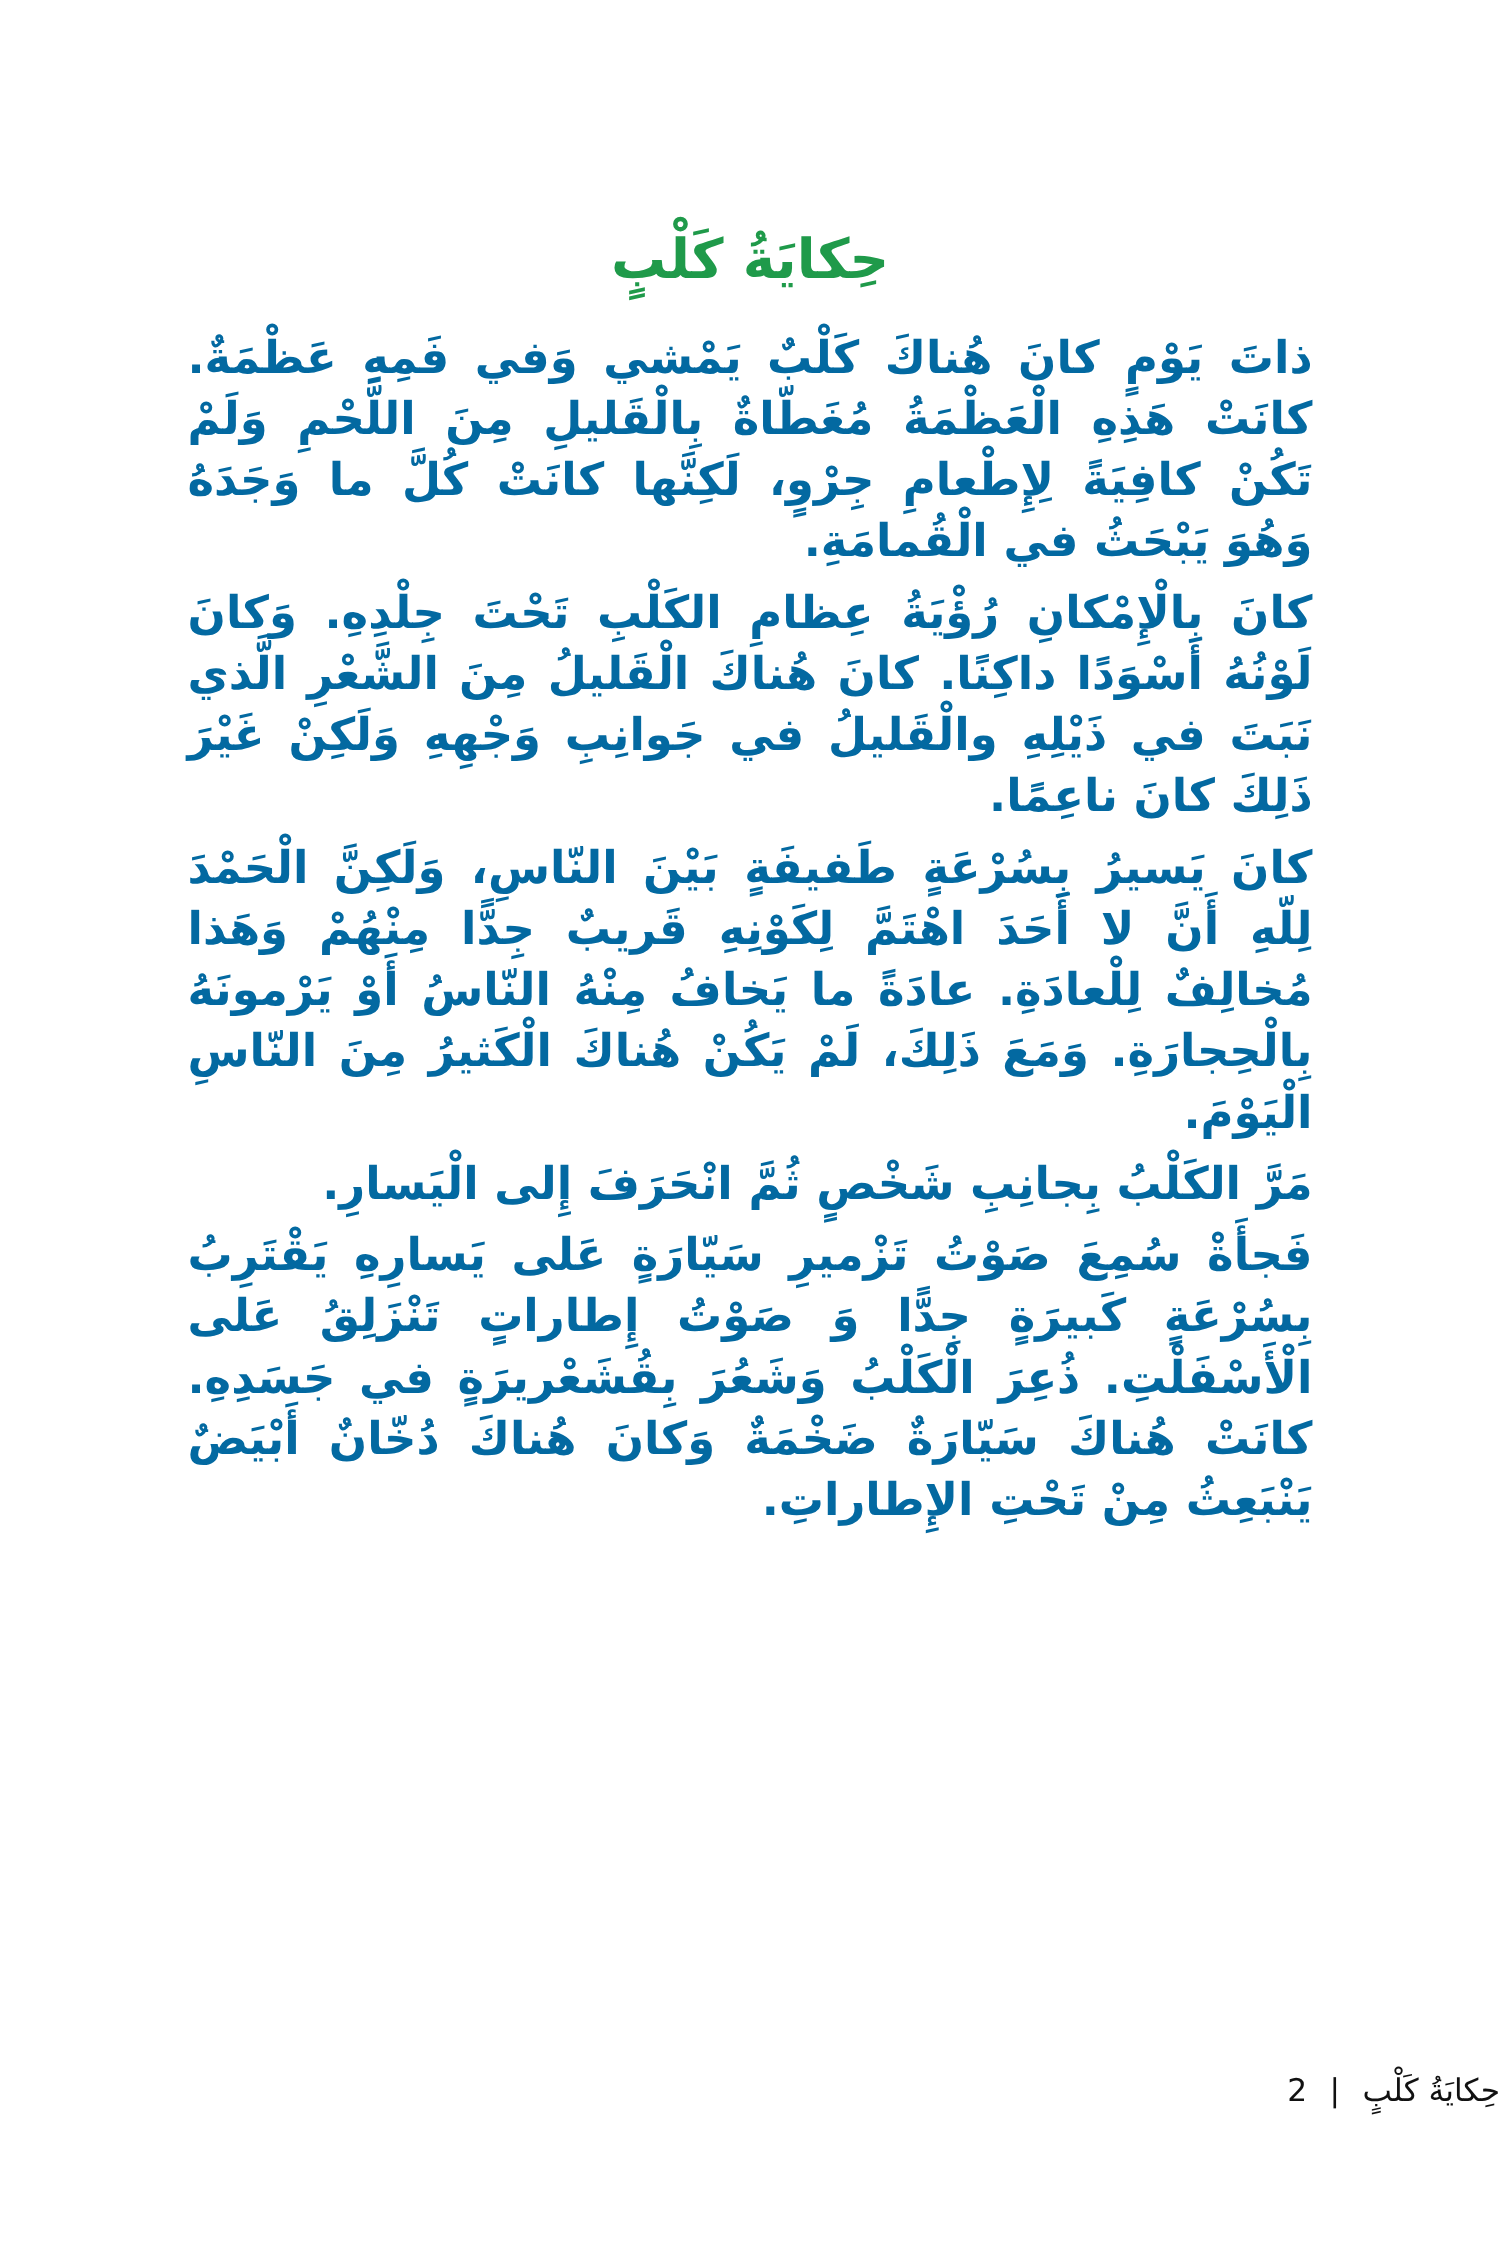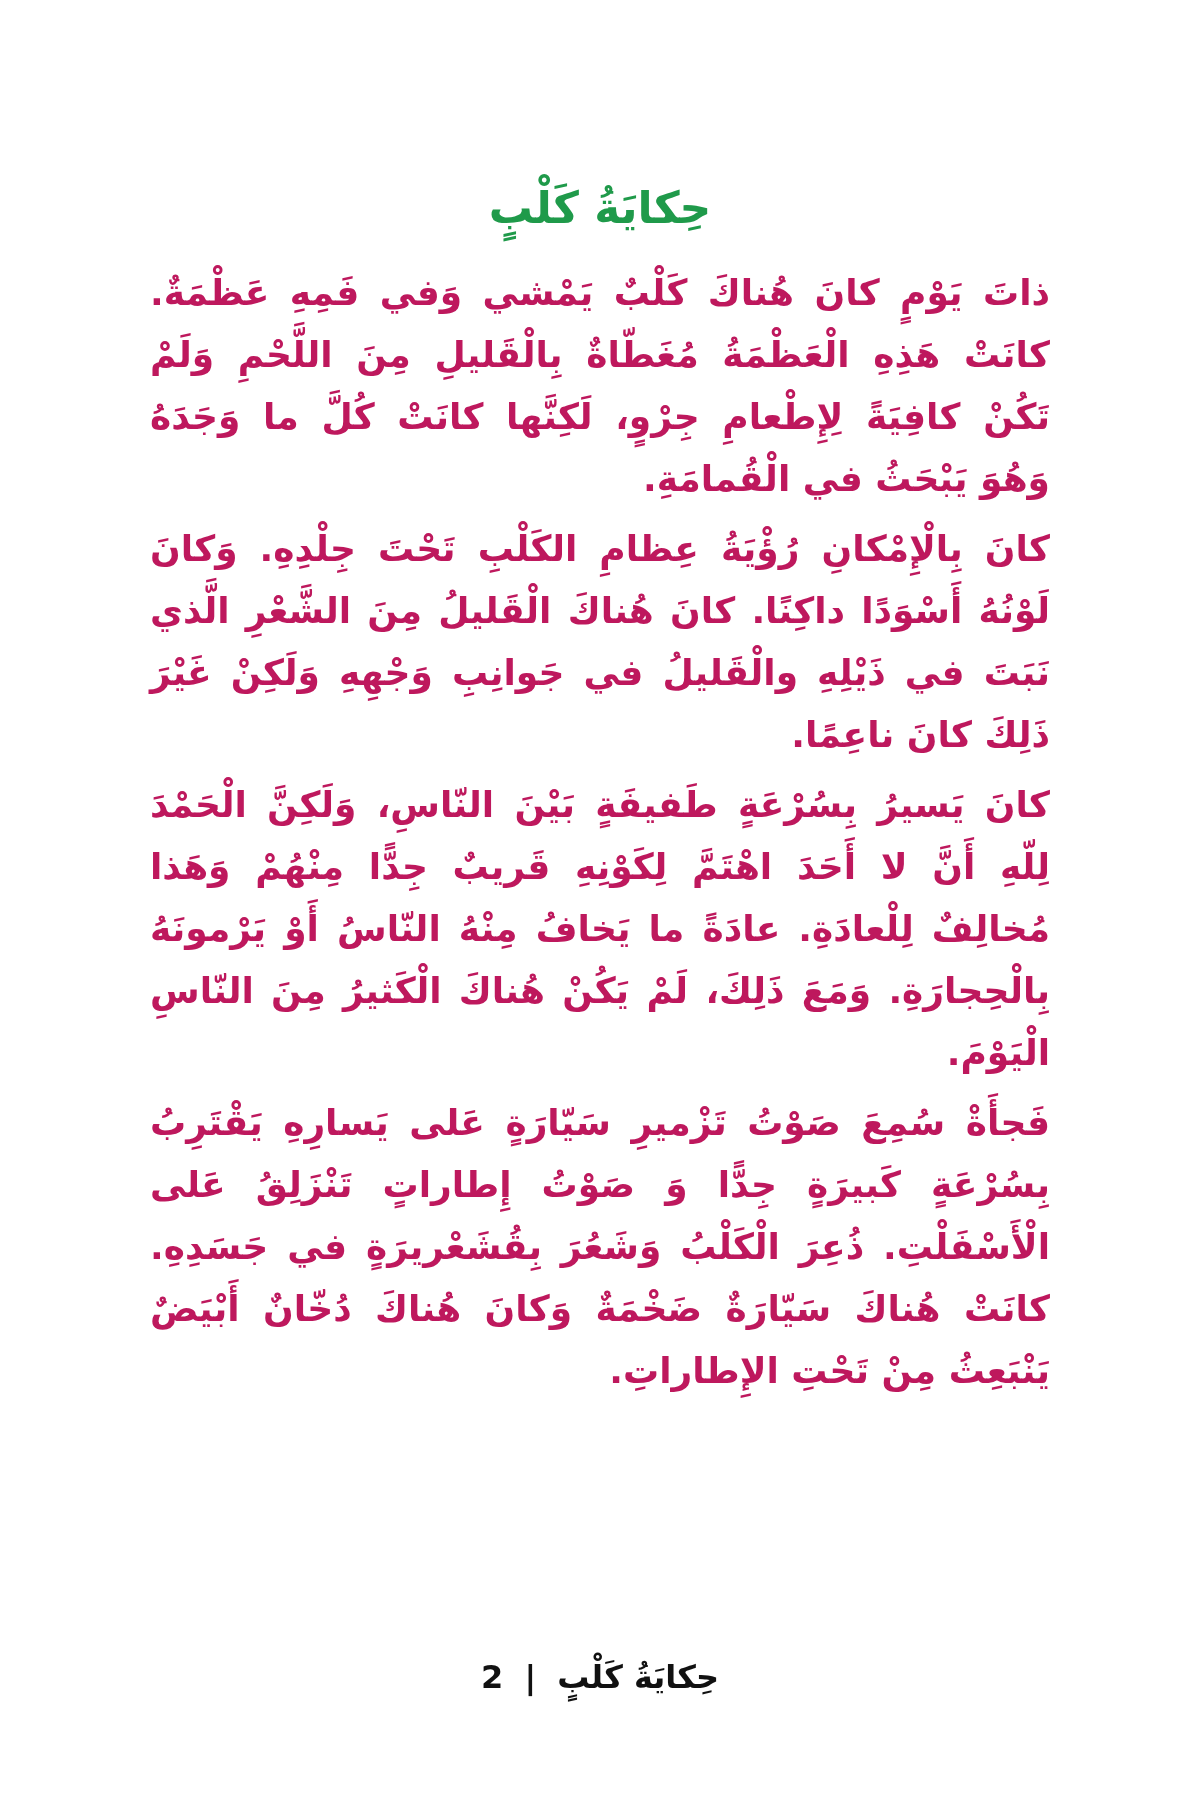--- a/index.html
+++ b/index.html
@@ -38,53 +38,53 @@
       top: 262px;
       left: 150px;
       width: 900px;
       direction: rtl;
       text-align: justify;
       text-align-last: right;
     }
     .para {
       font-size: 36px;
       font-weight: bold;
-      line-height: 62px;
+      line-height: 49px;
       margin: 0 0 8px 0;
-      color: #be185d;
+      color: #0369a1;
     }
     .footer {
       position: absolute;
       top: 1658px;
       left: 0;
       width: 1200px;
-      text-align: center;
       direction: rtl;
-      font-size: 32px;
-      font-weight: bold;
+      font-size: 25px;
+      font-weight: normal;
       color: #111111;
     }
     .footer .sep {
       display: inline-block;
       margin: 0 10px;
     }
     .footer .title-small {
       color: #111111;
     }
   </style>
 </head>
 <body>
 
 <div class="page">
   <h1 class="title">حِكايَةُ كَلْبٍ</h1>
 
   <div class="content">
     <p class="para">ذاتَ يَوْمٍ كانَ هُناكَ كَلْبٌ يَمْشي وَفي فَمِهِ عَظْمَةٌ. كانَتْ هَذِهِ الْعَظْمَةُ مُغَطّاةٌ بِالْقَليلِ مِنَ اللَّحْمِ وَلَمْ تَكُنْ كافِيَةً لِإِطْعامِ جِرْوٍ، لَكِنَّها كانَتْ كُلَّ ما وَجَدَهُ وَهُوَ يَبْحَثُ في الْقُمامَةِ.</p>
     <p class="para">كانَ بِالْإِمْكانِ رُؤْيَةُ عِظامِ الكَلْبِ تَحْتَ جِلْدِهِ. وَكانَ لَوْنُهُ أَسْوَدًا داكِنًا. كانَ هُناكَ الْقَليلُ مِنَ الشَّعْرِ الَّذي نَبَتَ في ذَيْلِهِ والْقَليلُ في جَوانِبِ وَجْهِهِ وَلَكِنْ غَيْرَ ذَلِكَ كانَ ناعِمًا.</p>
     <p class="para">كانَ يَسيرُ بِسُرْعَةٍ طَفيفَةٍ بَيْنَ النّاسِ، وَلَكِنَّ الْحَمْدَ لِلّهِ أَنَّ لا أَحَدَ اهْتَمَّ لِكَوْنِهِ قَريبٌ جِدًّا مِنْهُمْ وَهَذا مُخالِفٌ لِلْعادَةِ. عادَةً ما يَخافُ مِنْهُ النّاسُ أَوْ يَرْمونَهُ بِالْحِجارَةِ. وَمَعَ ذَلِكَ، لَمْ يَكُنْ هُناكَ الْكَثيرُ مِنَ النّاسِ الْيَوْمَ.</p>
+    <p class="para">مَرَّ الكَلْبُ بِجانِبِ شَخْصٍ ثُمَّ انْحَرَفَ إِلى الْيَسارِ.</p>
     <p class="para">فَجأَةْ سُمِعَ صَوْتُ تَزْميرِ سَيّارَةٍ عَلى يَسارِهِ يَقْتَرِبُ بِسُرْعَةٍ كَبيرَةٍ جِدًّا وَ صَوْتُ إِطاراتٍ تَنْزَلِقُ عَلى الْأَسْفَلْتِ. ذُعِرَ الْكَلْبُ وَشَعُرَ بِقُشَعْريرَةٍ في جَسَدِهِ. كانَتْ هُناكَ سَيّارَةٌ ضَخْمَةٌ وَكانَ هُناكَ دُخّانٌ أَبْيَضٌ يَنْبَعِثُ مِنْ تَحْتِ الإِطاراتِ.</p>
   </div>
 
   <div class="footer">
     <span class="title-small">حِكايَةُ كَلْبٍ</span>
     <span class="sep">|</span>
     <span>2</span>
   </div>
 </div>
 

